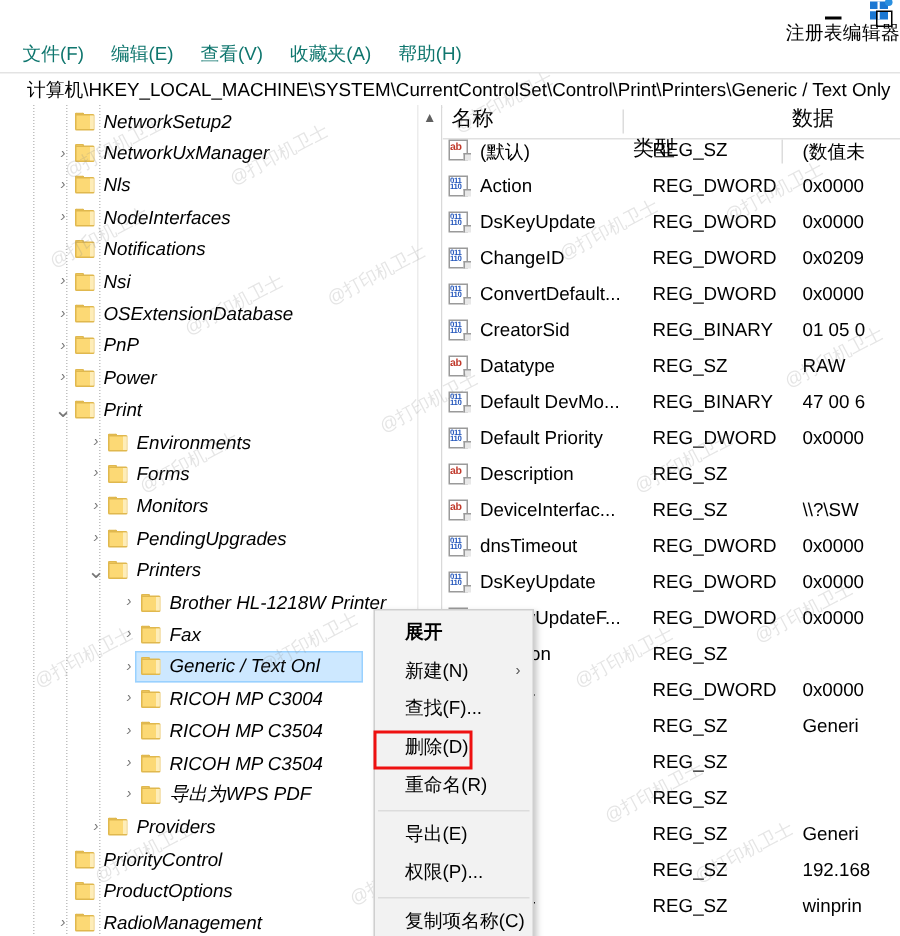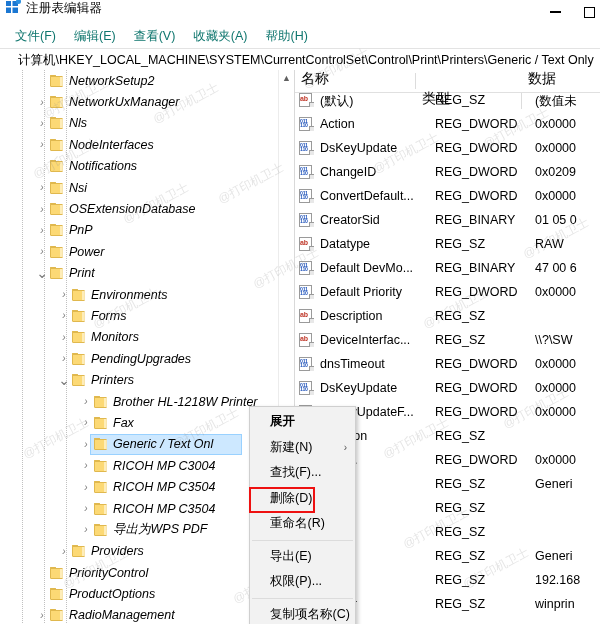--- a/index.html
+++ b/index.html
@@ -5,21 +5,21 @@
   html,body{margin:0;padding:0;}
   body{
     width:600px;height:624px;overflow:hidden;
     font-family:"Liberation Sans","DejaVu Sans",sans-serif;
     font-size:12.5px;color:#000;background:#fff;
     -webkit-font-smoothing:antialiased;
   }
   .app{position:relative;width:600px;height:624px;background:#fff;}
 
   
-  .titlebar{height:24px;background:#fff;display:flex;align-items:flex-start;padding:0 0 0 6px;position:relative;}
+  .titlebar{height:24px;background:#fff;display:flex;align-items:flex-end;padding:0 0 0 6px;position:relative;flex-direction:column;}
   .regicon{width:14px;height:14px;position:relative;margin-right:6px;flex:0 0 auto;}
   .regicon .g{position:absolute;left:0;top:1px;width:12px;height:12px;
      background:
        linear-gradient(#1b77d2,#1b77d2) 0 0/100% 100% no-repeat;
      display:block;}
   .regicon .grid{position:absolute;left:0;top:1px;width:12px;height:12px;
      background-image:linear-gradient(#fff,#fff),linear-gradient(#fff,#fff);
      background-size:1.5px 12px,12px 1.5px;
      background-position:5px 0,0 5px;background-repeat:no-repeat;}
   .regicon .dot{position:absolute;right:-1px;top:-1px;width:5px;height:5px;border-radius:50%;background:#2a8fe0;}

